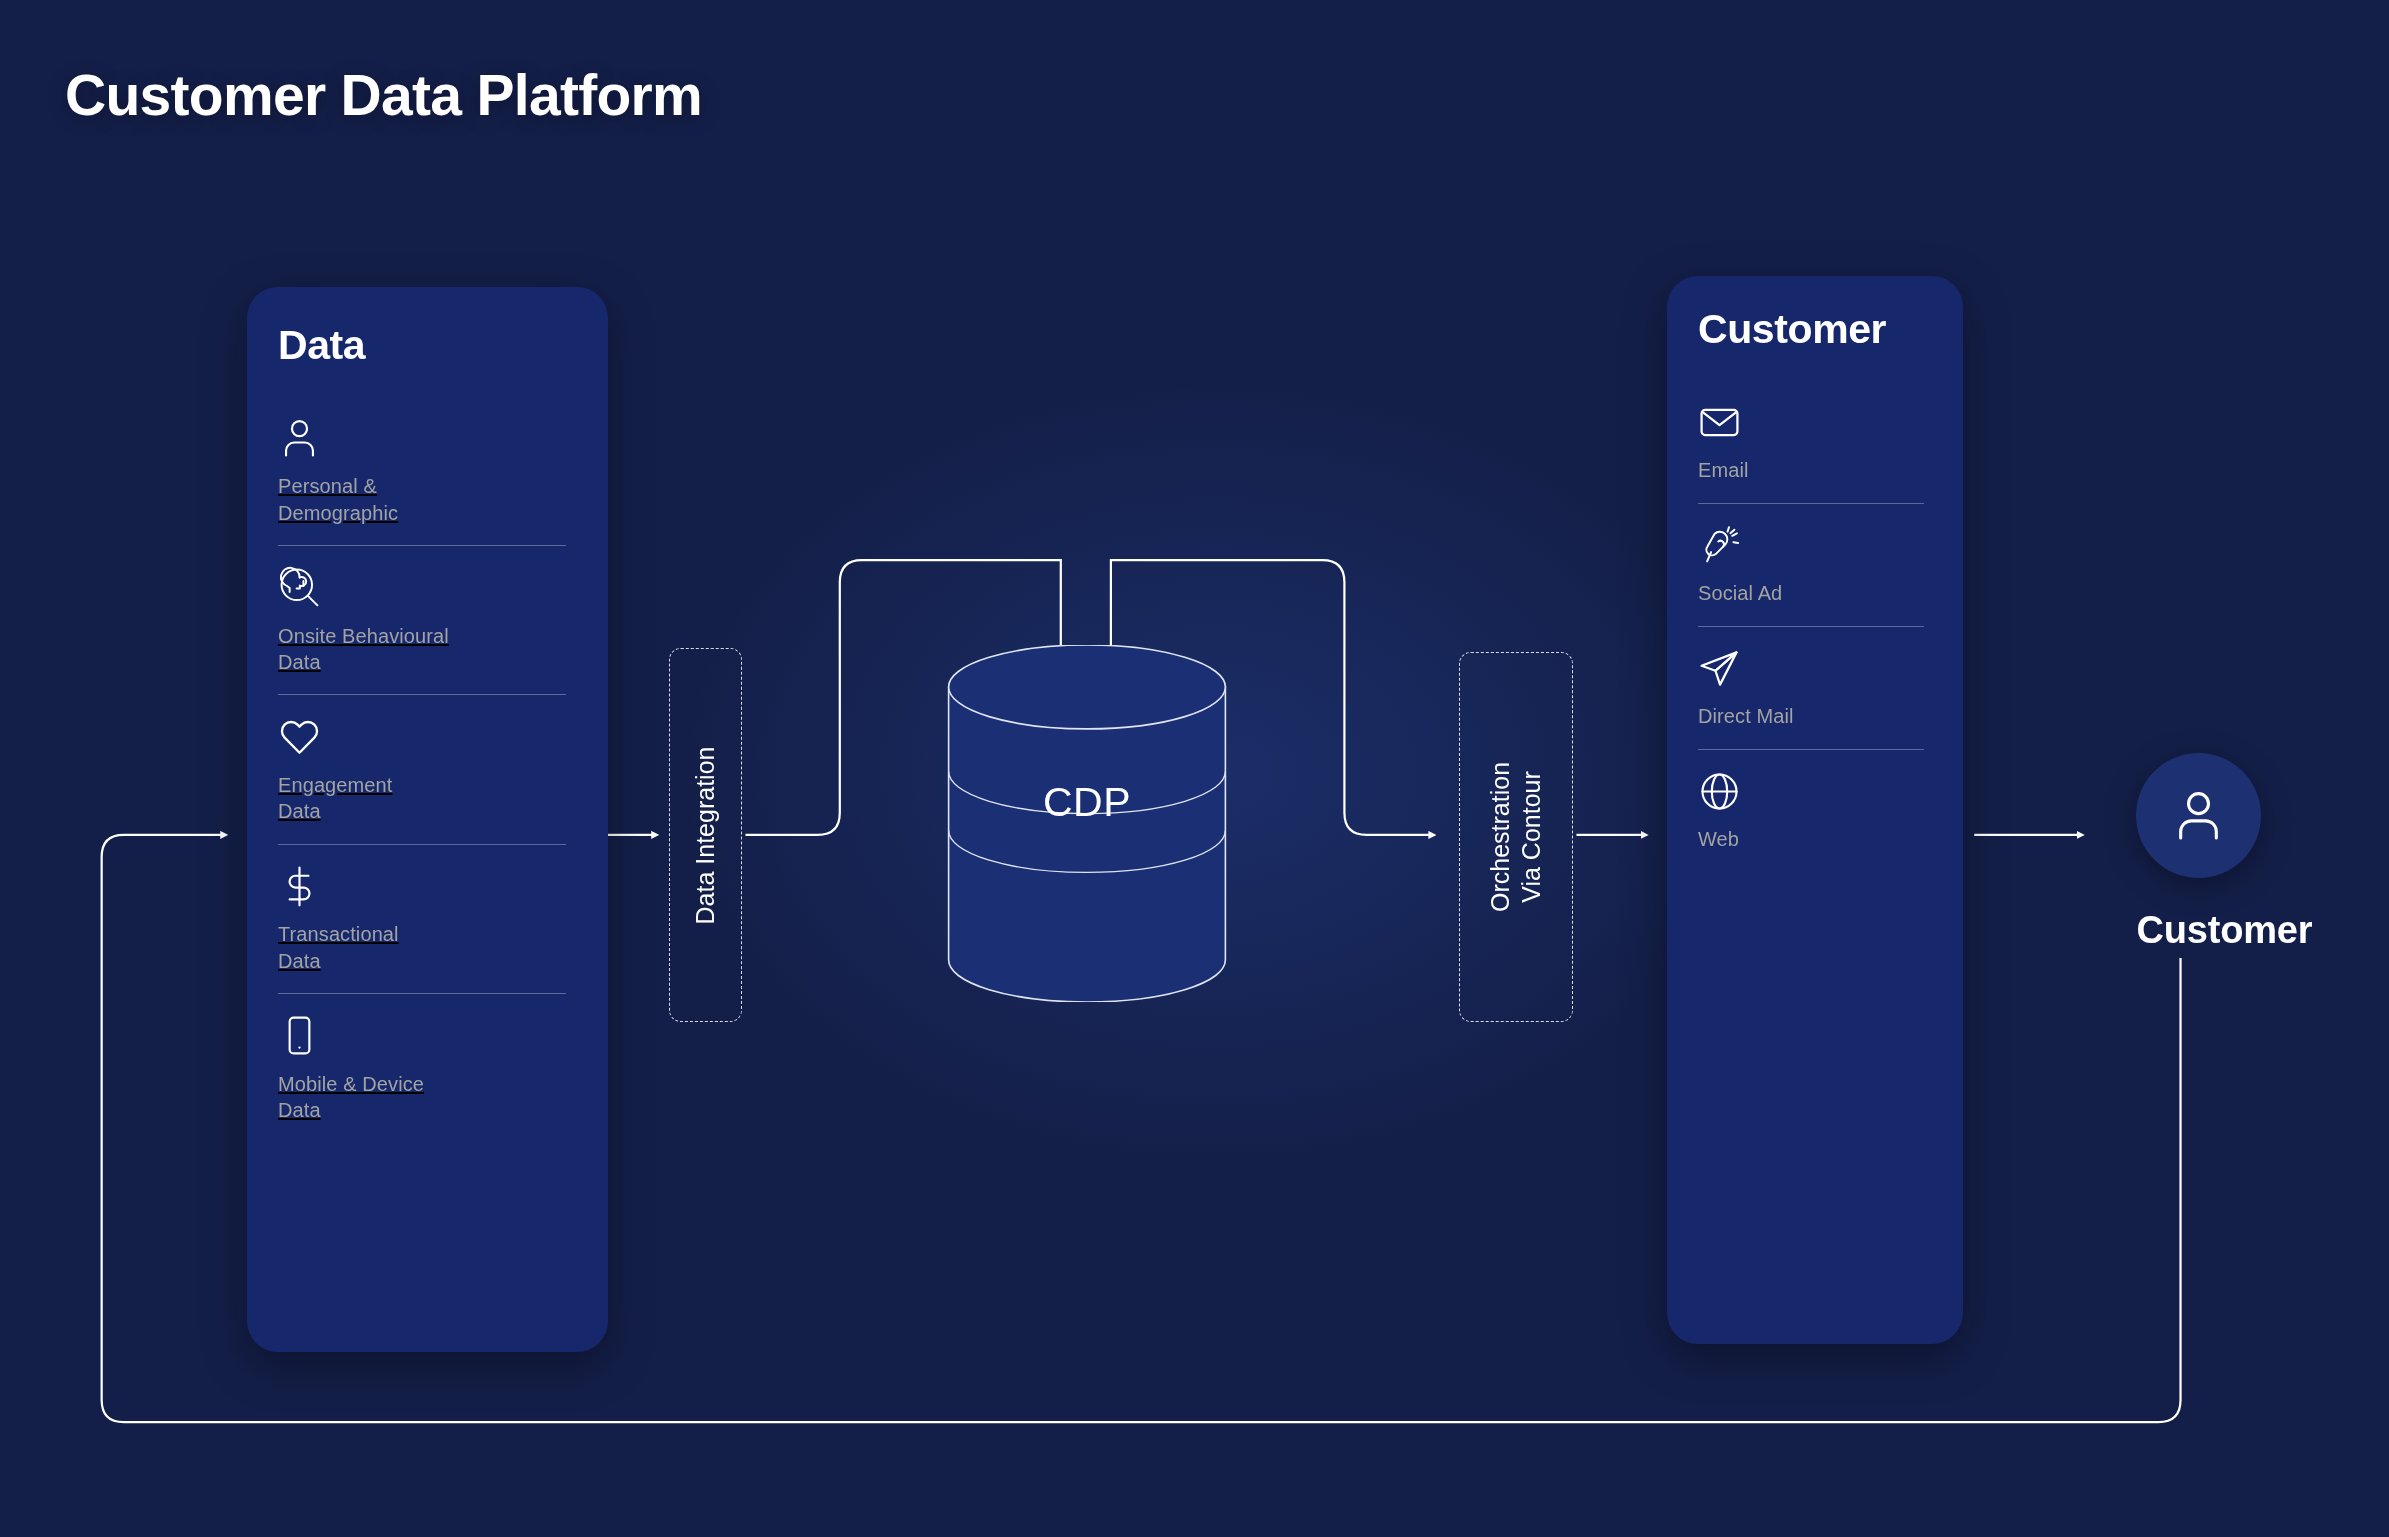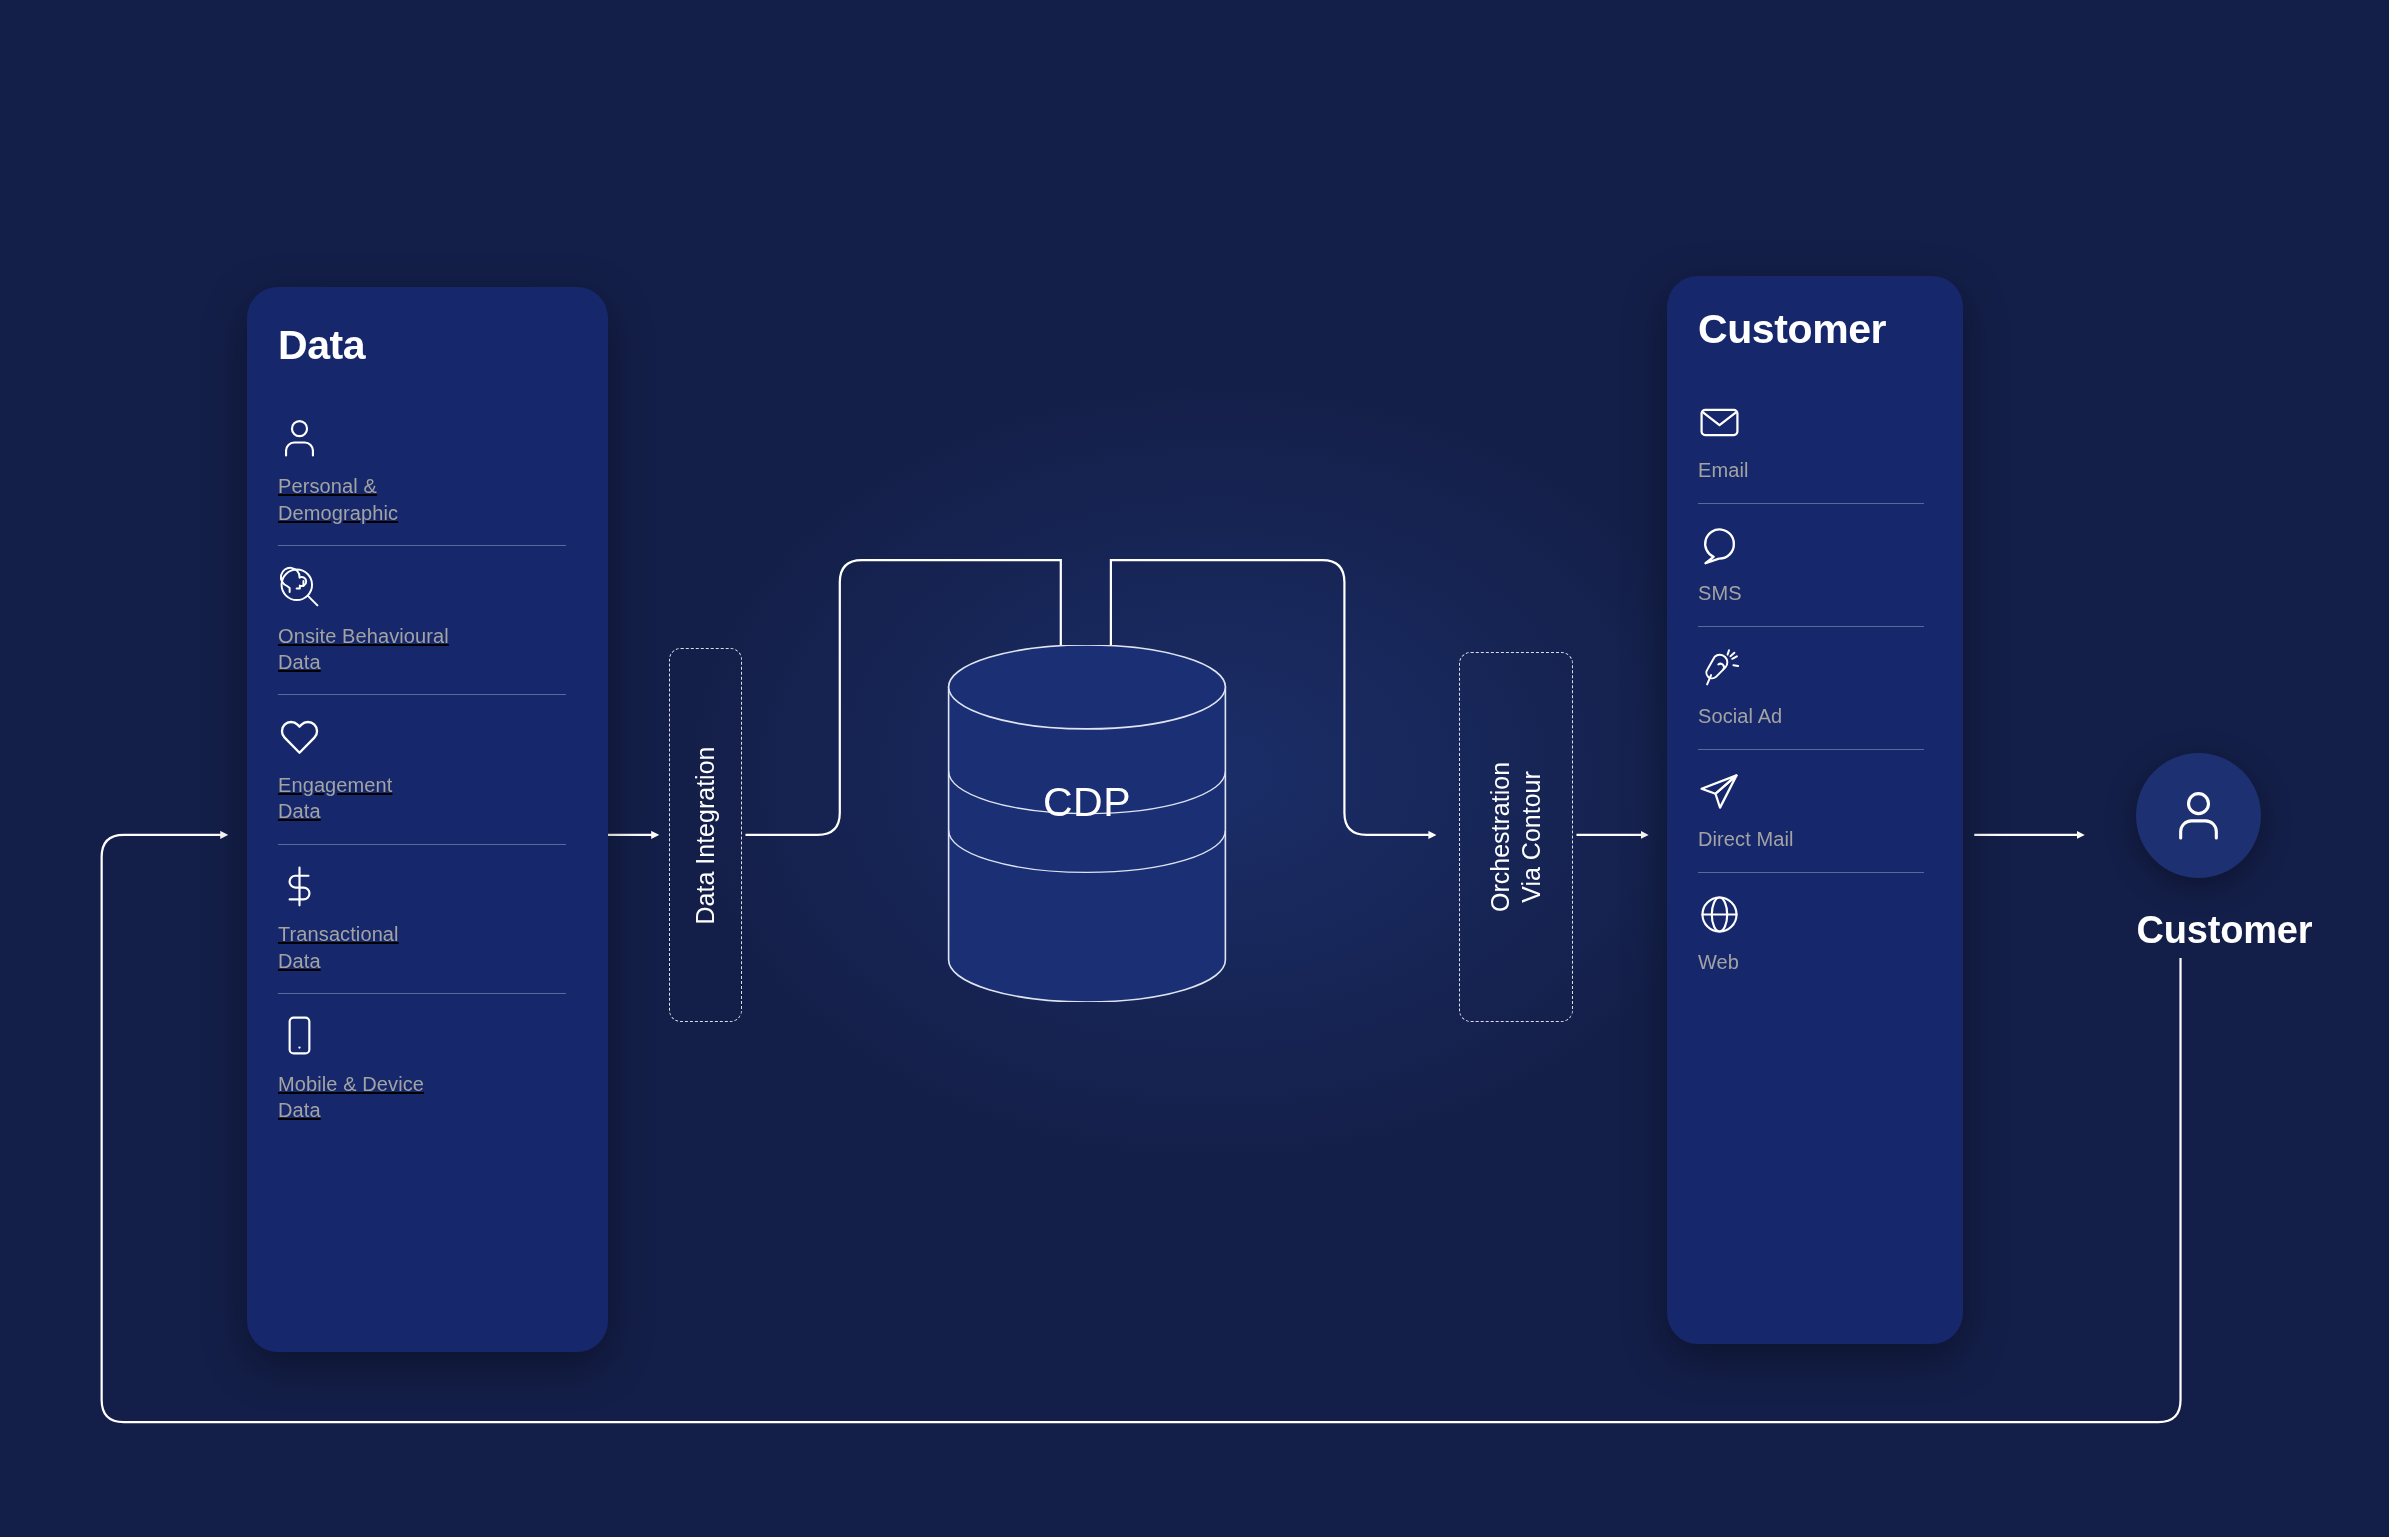--- a/index.html
+++ b/index.html
@@ -106,20 +106,21 @@
   
   #wires{position:absolute;left:0;top:0;width:2389px;height:1538px;pointer-events:none;}
 </style>
 </head>
 <body>
 
 <div id="stage">
 
   <div class="glow"></div>
 
+  <div class="title">Customer Data Platform</div>
 
   <svg id="wires" viewBox="0 0 3243 2087">
     <defs>
       <marker id="arw" markerWidth="11" markerHeight="11" refX="1" refY="5.5" orient="auto" markerUnits="userSpaceOnUse">
         <path d="M0,0 L11,5.5 L0,11 z" fill="#ffffff"></path>
       </marker>
     </defs>
     <g fill="none" stroke="#ffffff" stroke-width="3">
 
       <path d="M 790 1133 L 885 1133" marker-end="url(#arw)"></path>
@@ -214,29 +215,20 @@
           <svg viewBox="0 0 48 48" fill="none" stroke="currentColor" stroke-width="2.5" stroke-linecap="round" stroke-linejoin="round">
             <rect x="4" y="10" width="40" height="28" rx="4"></rect>
             <path d="M5.6 12.6 L24 27 L42.4 12.6"></path>
           </svg>
         </span>
         <span class="lbl">Email</span>
         <span class="rule"></span>
       </div>
 
 
-      <div class="item">
-        <span class="ico">
-          <svg viewBox="0 0 48 48" fill="none" stroke="currentColor" stroke-width="2.6" stroke-linecap="round" stroke-linejoin="round">
-            <path d="M40 22 a16 16 0 1 0-22.6 14.6 l-9 7.2 l15-5.2 A16 16 0 0 0 40 22 Z"></path>
-          </svg>
-        </span>
-        <span class="lbl">SMS</span>
-        <span class="rule"></span>
-      </div>
 
       <div class="item">
         <span class="ico">
           <svg viewBox="0 0 48 48" fill="none" stroke="currentColor" stroke-width="2.2" stroke-linecap="round" stroke-linejoin="round">
             <path d="M10.8 24.6 a6.4 6.4 0 0 0 9 9 L30.6 22.8 a8.5 8.5 0 0 0-12-12 Z"></path>
             <path d="M14.6 31.4 L10.2 41.8"></path>
             <path d="M22.6 19.5 a4 4 0 0 1 5.6 5.6"></path>
             <line x1="33" y1="8.5" x2="34.6" y2="3.6"></line>
             <line x1="38.2" y1="13.2" x2="43.4" y2="10.4"></line>
             <line x1="39.5" y1="20.3" x2="44.8" y2="21.1"></line>

